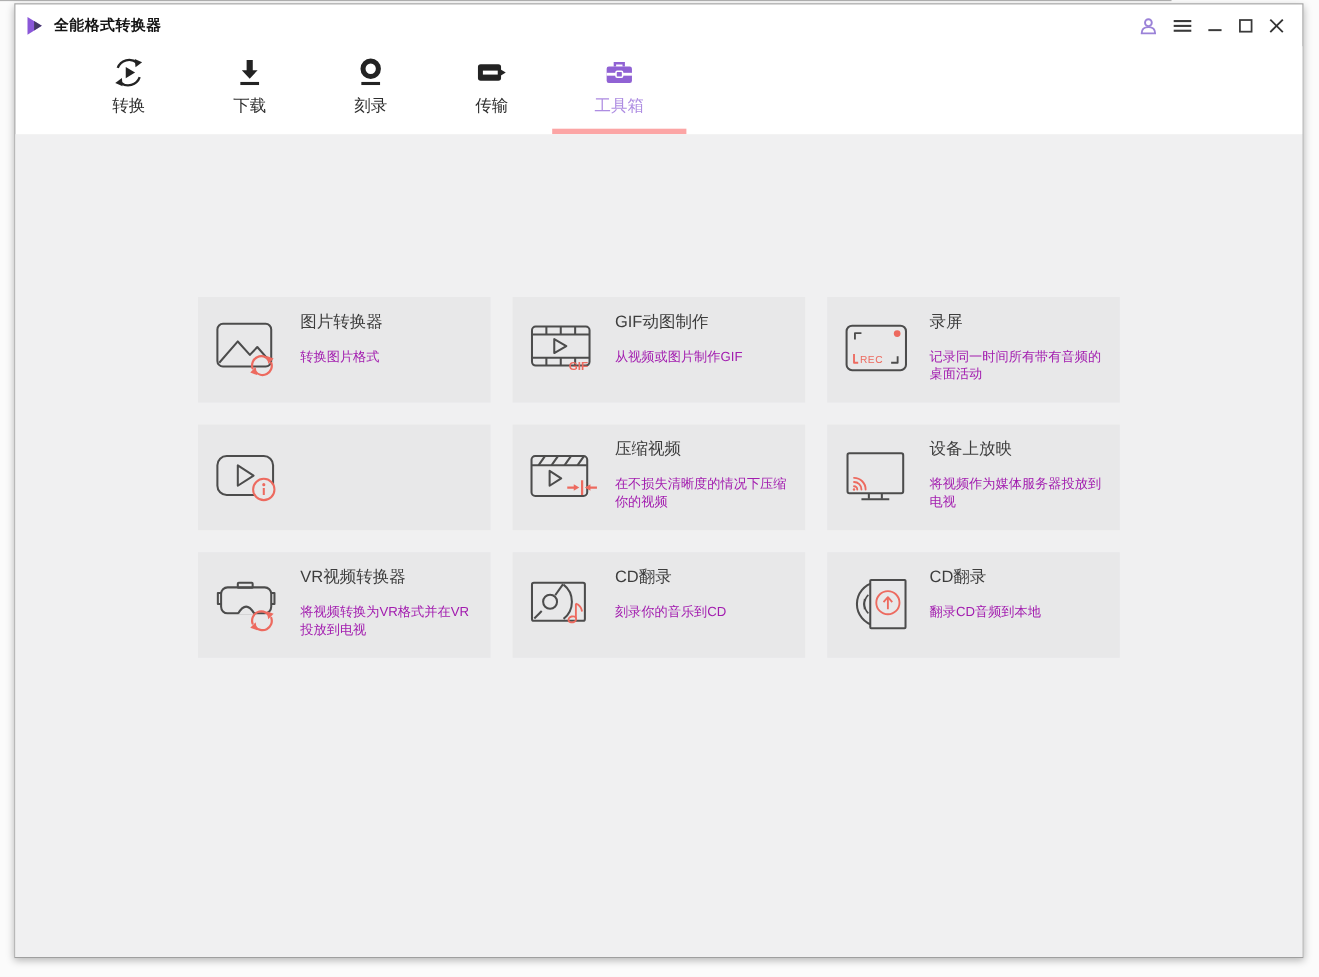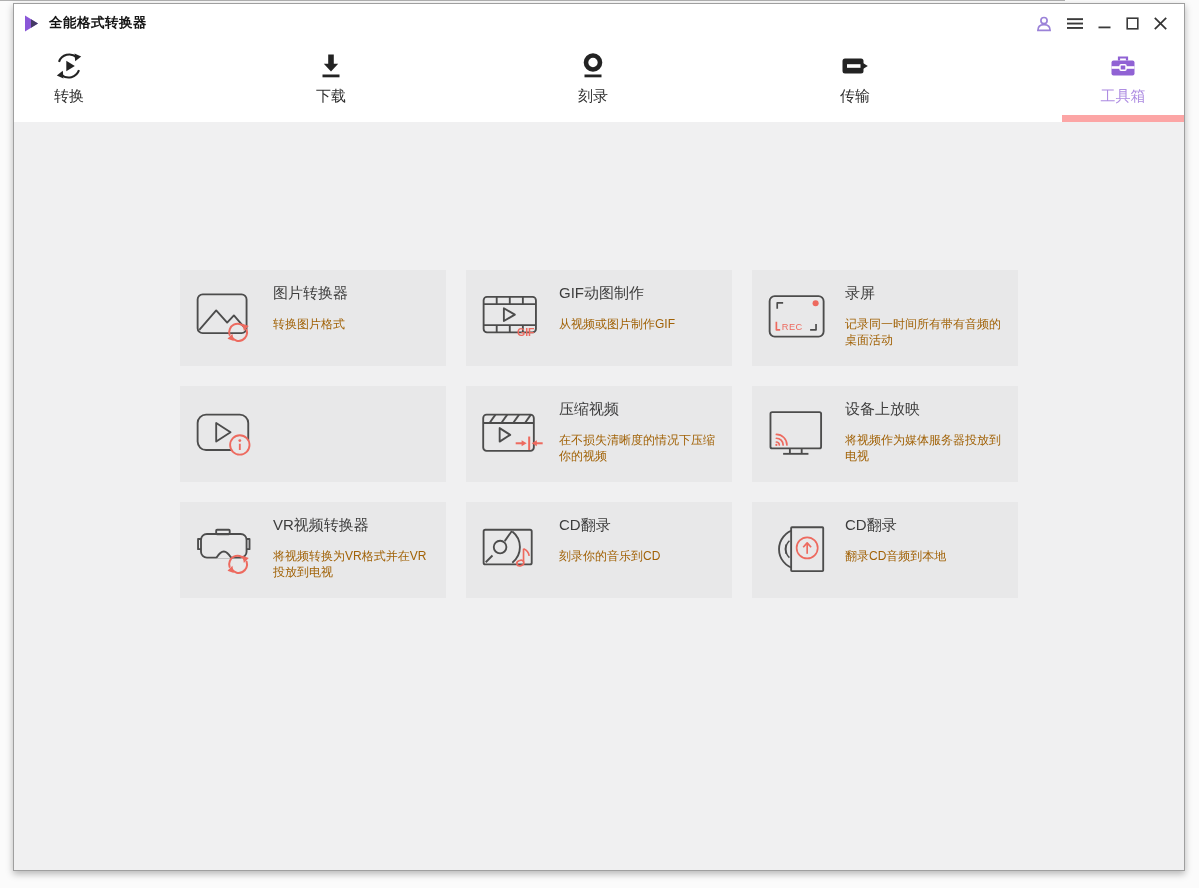--- a/index.html
+++ b/index.html
@@ -9,38 +9,38 @@
   .window{position:absolute;left:13px;top:3px;width:1172px;height:868px;
     background:#ffffff;border:1px solid #9f9f9f;box-shadow:0 3px 7px rgba(0,0,0,0.28);
     display:flex;flex-direction:column;box-sizing:border-box;}
   
   .titlebar{height:38px;flex:none;display:flex;align-items:center;padding:0 16px 0 10px;}
   .logo{width:16px;height:17px;display:flex;align-items:center;}
   .app-title{font-weight:bold;font-size:13.5px;color:#141414;margin-left:9px;letter-spacing:0.5px;}
   .titlebar-controls{margin-left:auto;display:flex;align-items:center;gap:13px;}
   .tb-btn{display:flex;align-items:center;justify-content:center;cursor:pointer;}
   
-  .nav{height:80px;flex:none;display:flex;justify-content:space-between;align-items:stretch;background:#fff;}
+  .nav{height:80px;flex:none;display:flex;justify-content:flex-start;align-items:stretch;background:#fff;margin-left:48px;}
   .tab{width:110px;display:flex;flex-direction:column;align-items:center;padding-top:5px;
     box-sizing:border-box;cursor:pointer;}
   .tab-iconbox{height:38px;display:flex;align-items:center;justify-content:center;}
   .tab-label{font-size:15px;color:#2e2e2e;margin-top:2px;}
-  .tab.active{width:122px;border-bottom:7px solid #fca5a5;}
+  .tab.active{width:122px;border-bottom:5px solid #fca5a5;}
   .tab.active .tab-label{color:#ae8de2;}
   
   .content{flex:1;background:#f0f0f1;}
   .grid{display:grid;grid-template-columns:repeat(3,266px);column-gap:49px;row-gap:48px;
     justify-content:center;padding-top:148px;gap:20px;}
   .card{width:266px;height:96px;background:#e8e8e9;display:flex;align-items:center;
     box-sizing:border-box;cursor:pointer;}
   .card-iconbox{width:66px;height:54px;margin-left:15px;flex:none;display:flex;
     align-items:center;justify-content:center;}
   .card-text{margin-left:12px;align-self:flex-start;padding-top:13px;}
   .card-title{font-size:15px;color:#3d3d3d;line-height:20px;}
-  .card-desc{font-size:12px;color:#a16207;margin-top:13px;line-height:16px;white-space:pre-line;}
+  .card-desc{font-size:12px;color:#a21caf;margin-top:13px;line-height:16px;white-space:pre-line;}
   svg{display:block;}
   .svgtext{font-family:"Liberation Sans","DejaVu Sans",sans-serif;}
 </style>
 </head>
 <body>
 
 <svg width="0" height="0" style="position:absolute">
   <defs>
     <g id="refresh-glyph" fill="none" stroke="#ed6a5f" stroke-width="2.4" stroke-linecap="round">
       <path d="M40.9 52 A10 10 0 0 1 58.5 43"></path>

